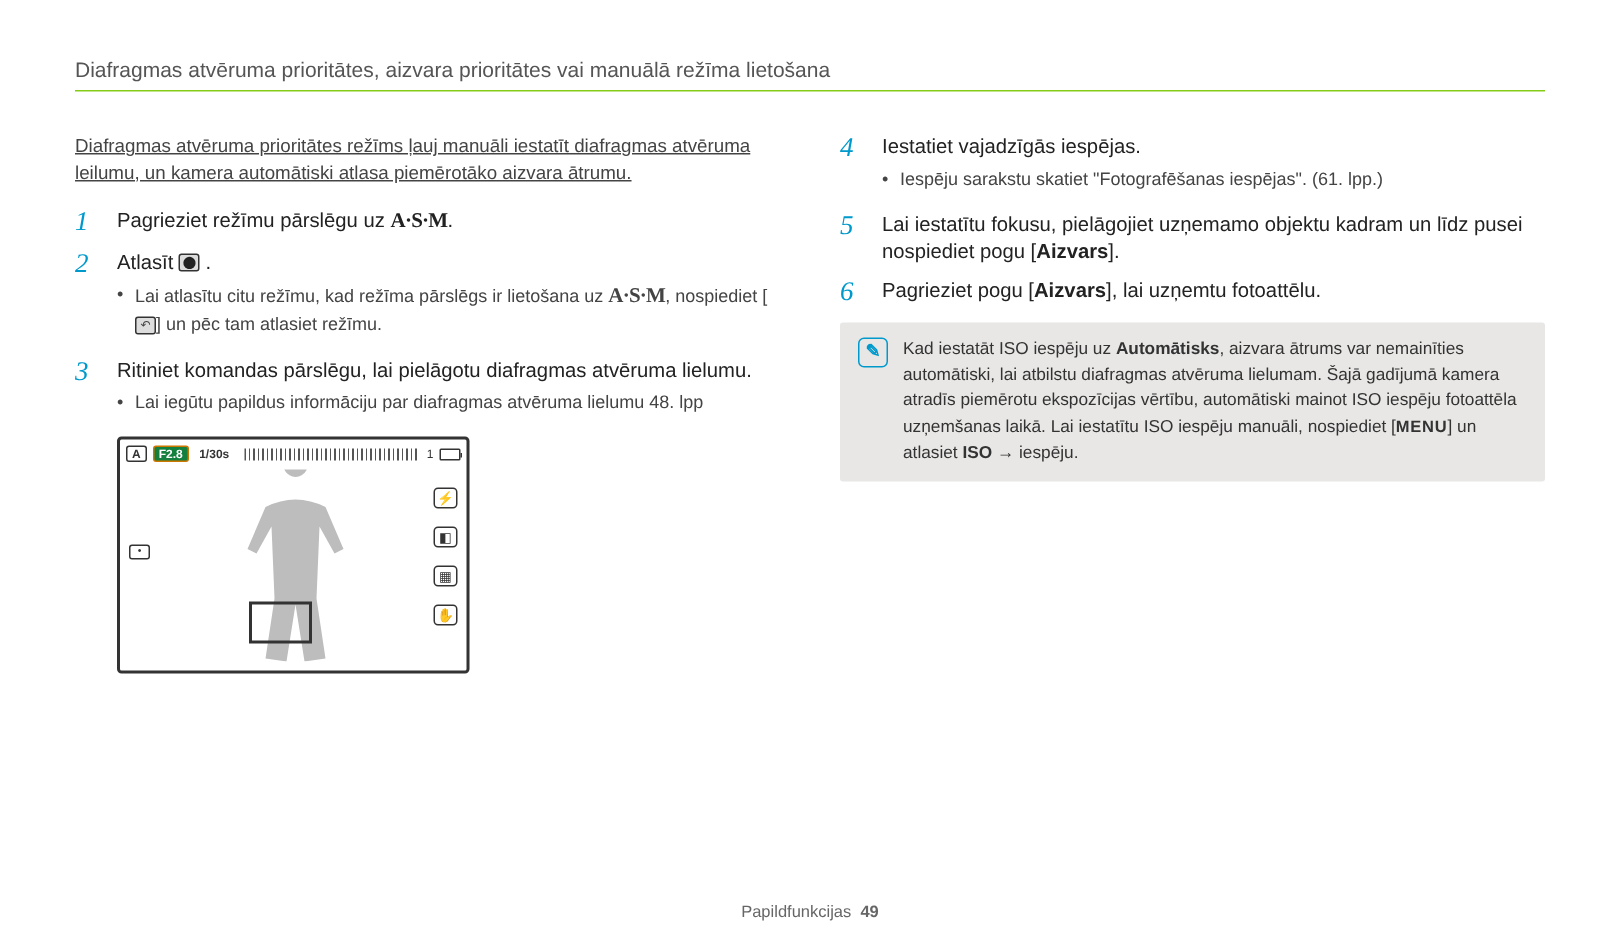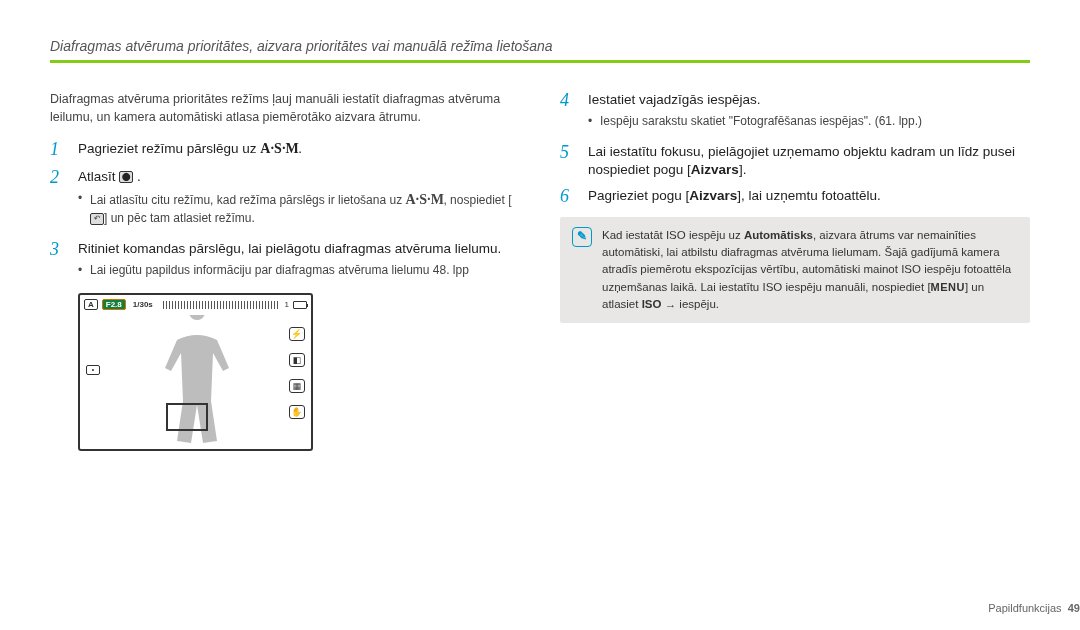--- a/index.html
+++ b/index.html
@@ -9,41 +9,41 @@
     height: 630px;
     background: #fff;
     color: #333;
     padding: 38px 50px 20px 50px;
     position: relative;
     font-size: 13px;
   }
   .header {
     font-size: 14px;
     color: #555;
-    font-style: italic;
-    border-bottom: 3px solid #84cc16;
+    border-bottom: 1px solid #84cc16;
     padding-bottom: 6px;
     margin-bottom: 28px;
   }
   .cols {
     display: flex;
     gap: 40px;
   }
   .col { flex: 1; }
   .title {
     color: #0099cc;
     font-size: 19px;
     font-weight: 500;
     margin-bottom: 6px;
   }
   .intro {
     font-size: 12.5px;
     line-height: 1.4;
     margin-bottom: 14px;
     color: #444;
+    text-decoration: underline;
   }
   .step {
     display: flex;
     gap: 12px;
     margin-bottom: 8px;
   }
   .step-num {
     font-family: Georgia, serif;
     font-style: italic;
     font-size: 18px;
@@ -207,21 +207,21 @@
     font-size: 12px;
     text-align: center;
     line-height: 17px;
     font-weight: bold;
   }
   .footer {
     position: absolute;
     bottom: 16px;
     left: 0;
     right: 0;
-    text-align: right;
+    text-align: center;
     font-size: 11px;
     color: #666;
   }
 </style>
 </head>
 <body>
 
 <div class="header">Diafragmas atvēruma prioritātes, aizvara prioritātes vai manuālā režīma lietošana</div>
 
 <div class="cols">

